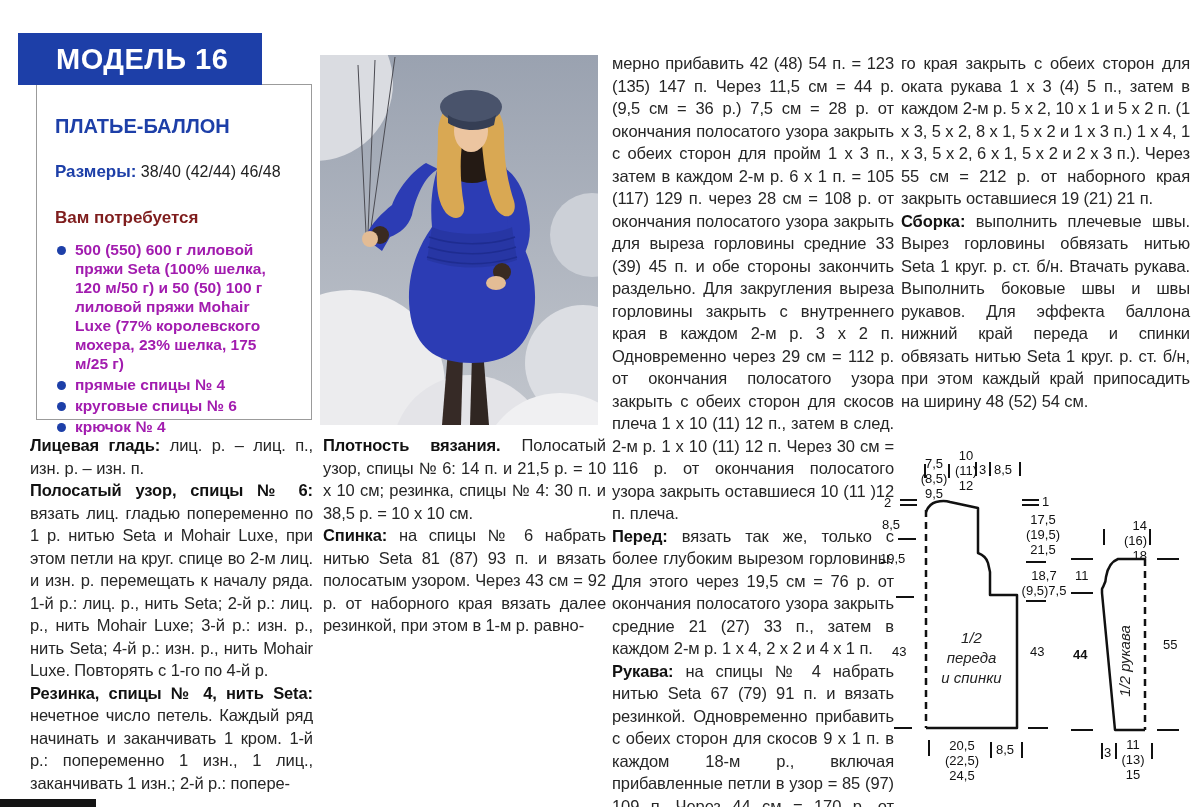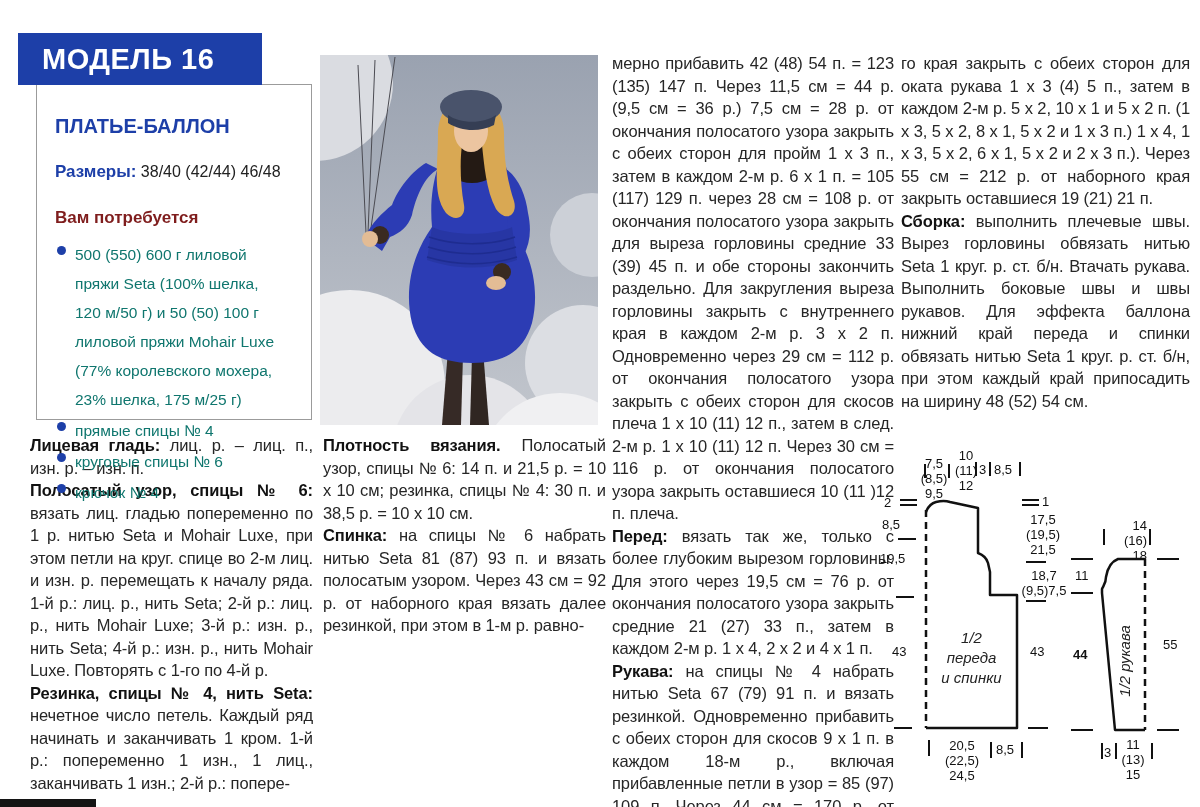--- a/index.html
+++ b/index.html
@@ -1,29 +1,29 @@
 <!DOCTYPE html>
 <html><head>
 <meta charset="utf-8">
 <style>
   html,body{margin:0;padding:0;}
   #page{position:relative;width:1200px;height:807px;background:#ffffff;overflow:hidden;
         font-family:"Liberation Sans", sans-serif;color:#222;}
   
   .model-bar{position:absolute;left:18px;top:33px;width:244px;height:52px;background:#1d3fa8;
-             z-index:3;display:flex;align-items:center;padding-left:24px;box-sizing:border-box;}
+             z-index:3;display:flex;align-items:center;padding-left:38px;box-sizing:border-box;}
   .model-bar span{color:#fff;font-weight:bold;font-size:29px;letter-spacing:.5px;}
   
   .info-box{position:absolute;left:36px;top:84px;width:276px;height:336px;border:1px solid #9b9b9b;
             box-sizing:border-box;z-index:1;padding:30px 24px 0 18px;}
   .pattern-title{color:#1d3fa8;font-weight:bold;font-size:20px;margin:0 0 24px 0;}
   .sizes-line{font-size:16px;margin:0 0 26px 0;}
   .sizes-line b{color:#1d3fa8;font-size:17px;}
   .need-title{color:#7f1d1d;font-weight:bold;font-size:17px;margin:0 0 12px 0;}
-  .mat-item{display:flex;font-size:15.5px;line-height:29px;color:#0f766e;margin:0 0 2px 0;}
+  .mat-item{display:flex;font-size:15.5px;line-height:19px;color:#a21caf;margin:0 0 2px 0;font-weight:bold;}
   .bullet{width:9px;height:9px;border-radius:50%;background:#1d3fa8;flex:none;margin:6px 9px 0 2px;}
   
   .col{position:absolute;font-size:16.5px;line-height:22.5px;text-align:justify;letter-spacing:-.1px;color:#262626;}
   .col p{margin:0;}
   .col b{color:#111;}
   #col1{left:30px;top:434px;width:283px;}
   #col2{left:323px;top:434px;width:283px;}
   #col3{left:612px;top:52px;width:282px;}
   #col4{left:901px;top:52px;width:289px;}
   

